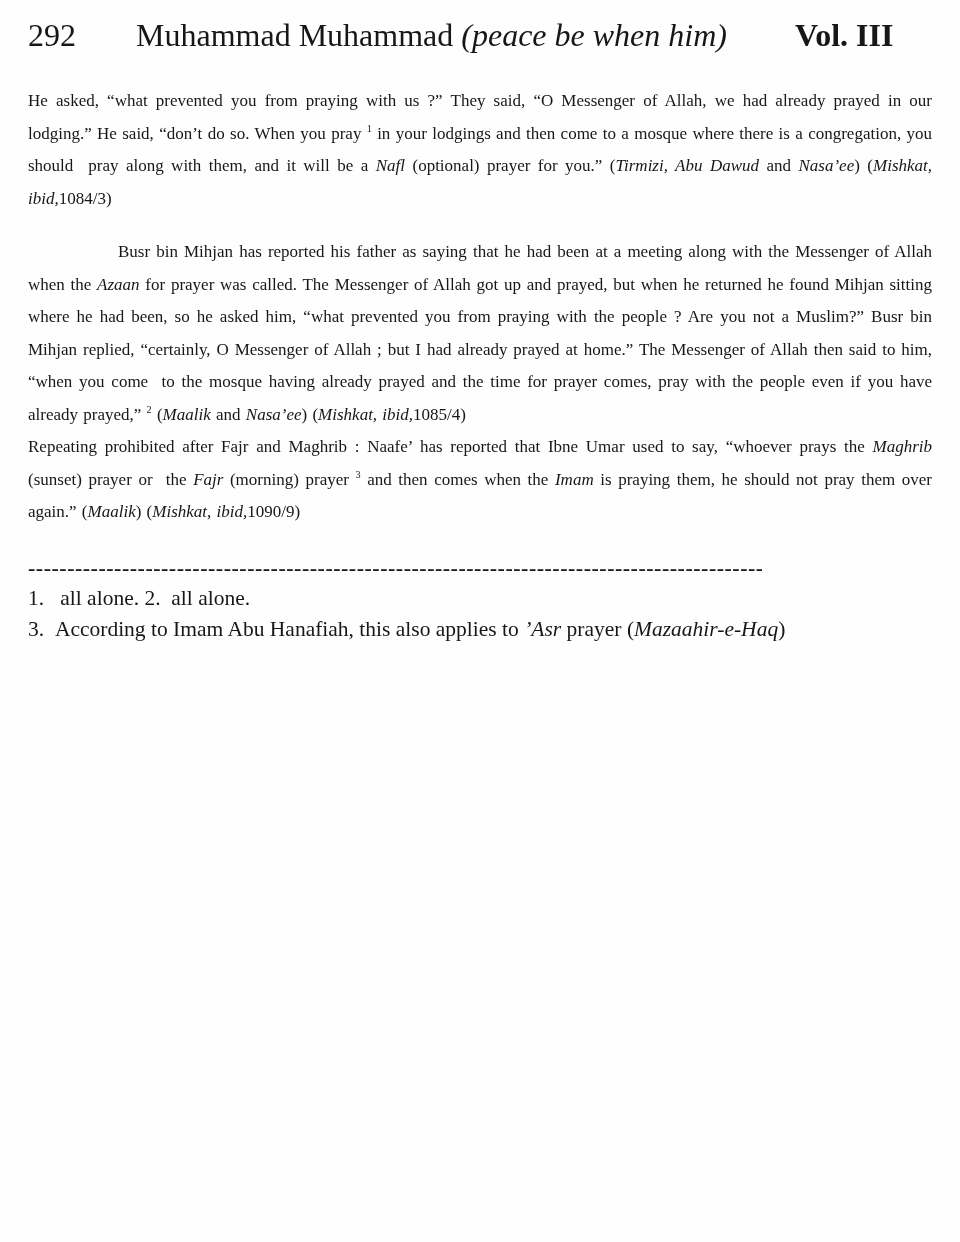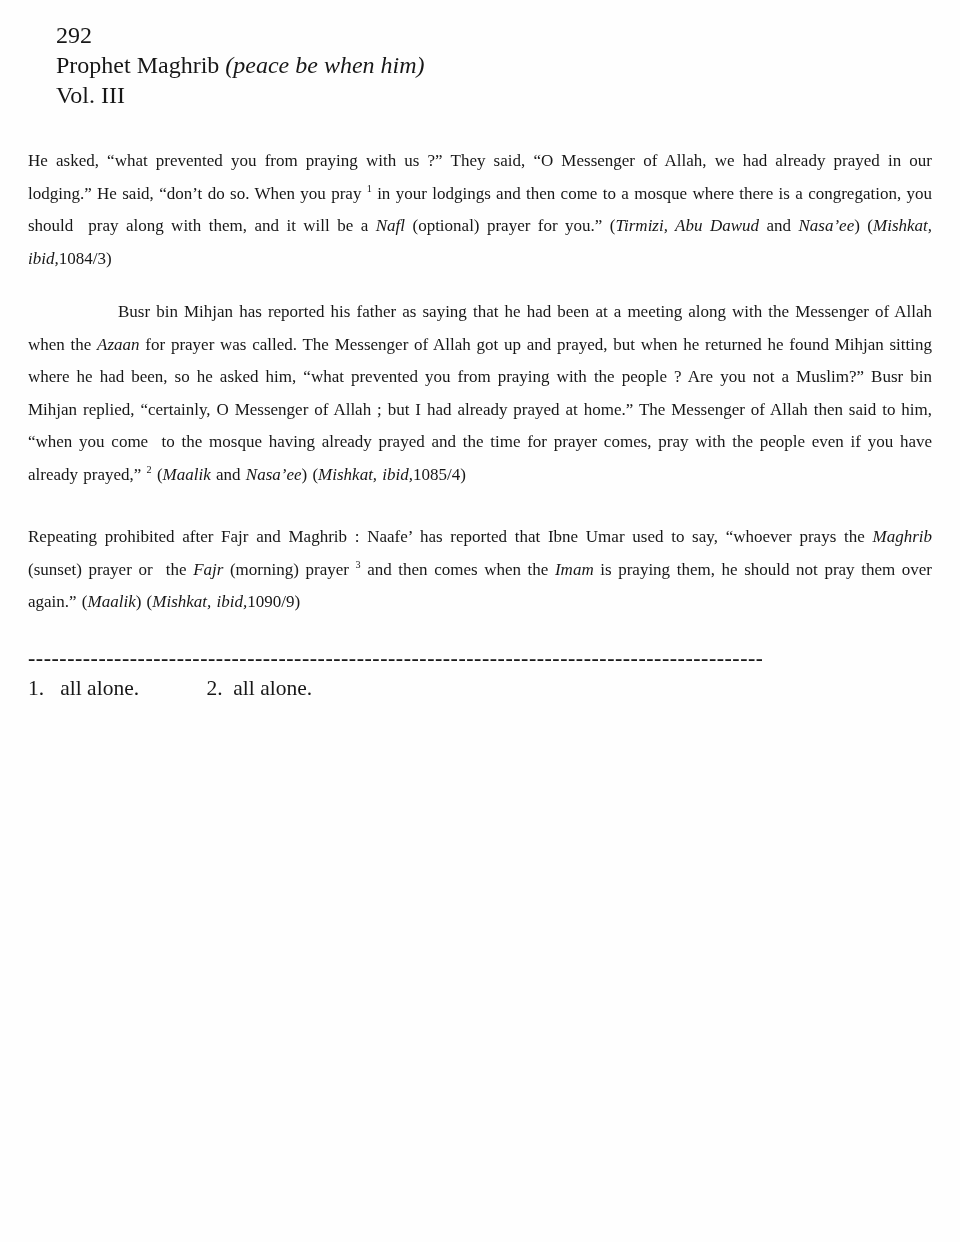--- a/index.html
+++ b/index.html
@@ -17,42 +17,42 @@
   .page {
     box-sizing: border-box;
     width: 960px;
     height: 1242px;
     padding: 20px 28px 0 28px;
     background: #fefefe;
   }
   .header {
     display: flex;
     align-items: baseline;
-    font-size: 24px;
+    font-size: 32px;
     line-height: 30px;
     margin-bottom: 35px;
     white-space: nowrap;
-    flex-direction: column;
   }
   .page-num {
     display: inline-block;
     width: 108px;
   }
   .vol {
-    margin-left: 28px;
+    margin-left: 68px;
+    font-weight: bold;
   }
   p.body-para {
     font-size: 17px;
     line-height: 32.5px;
     text-align: justify;
     margin: 0;
     word-spacing: 1px;
   }
   p#para-1 { margin-bottom: 21px; }
-  p#para-2 { margin-bottom: 30px; text-indent: 90px; }
+  p#para-2 { text-indent: 90px; }
   p#para-3 { margin-bottom: 0; }
   .st-i { font-style: italic; }
   .st-b { font-weight: normal; }
   .st-sup {
     font-size: 0.6em;
     vertical-align: super;
     line-height: 0;
   }
   .separator {
     margin-top: 32px;
@@ -65,41 +65,42 @@
     line-height: 14px;
     letter-spacing: 0.5px;
     color: #1b1b1b;
   }
   .footnotes {
     margin-top: 6px;
     font-size: 21.5px;
     line-height: 31.5px;
   }
   .footnote-line { white-space: nowrap; }
-  .fn2 { margin-left: 62px; }
+  .fn2 { }
 </style>
 </head>
 <body>
 
 <div class="page">
 
   <div class="header">
     <span class="page-num">292</span>
-    <span class="title"><span>Prophet Maghrib </span><span class="st-i">(peace be when him)</span></span>
+    <span class="title"><span>Muhammad Muhammad </span><span class="st-i">(peace be when him)</span></span>
     <span class="vol">Vol. III</span>
   </div>
 
   <p class="body-para" id="para-1"><span>He asked, “what prevented you from praying with us ?” They said, “O Messenger of Allah, we had already prayed in our lodging.” He said, “don’t do so. When you pray </span><span class="st-sup">1</span><span> in your lodgings and then come to a mosque where there is a congregation, you should&nbsp; pray along with them, and it will be a </span><span class="st-i">Nafl</span><span> (optional) prayer for you.” (</span><span class="st-i">Tirmizi, Abu Dawud</span><span> and </span><span class="st-i">Nasa’ee</span><span>) (</span><span class="st-i">Mishkat, ibid,</span><span>1084/3)</span></p>
 
   <p class="body-para" id="para-2"><span>Busr bin Mihjan has reported his father as saying that he had been at a meeting along with the Messenger of Allah when the </span><span class="st-i">Azaan</span><span> for prayer was called. The Messenger of Allah got up and prayed, but when he returned he found Mihjan sitting where he had been, so he asked him, “what prevented you from praying with the people ? Are you not a Muslim?” Busr bin Mihjan replied, “certainly, O Messenger of Allah ; but I had already prayed at home.” The Messenger of Allah then said to him, “when you come&nbsp; to the mosque having already prayed and the time for prayer comes, pray with the people even if you have already prayed,” </span><span class="st-sup">2</span><span> (</span><span class="st-i">Maalik</span><span> and </span><span class="st-i">Nasa’ee</span><span>) (</span><span class="st-i">Mishkat, ibid,</span><span>1085/4)</span></p>
 
   <p class="body-para" id="para-3"><span class="st-b">Repeating prohibited after Fajr and Maghrib : </span><span>Naafe’ has reported that Ibne Umar used to say, “whoever prays the </span><span class="st-i">Maghrib</span><span> (sunset) prayer or&nbsp; the </span><span class="st-i">Fajr</span><span> (morning) prayer </span><span class="st-sup">3</span><span> and then comes when the </span><span class="st-i">Imam</span><span> is praying them, he should not pray them over again.” (</span><span class="st-i">Maalik</span><span>) (</span><span class="st-i">Mishkat, ibid,</span><span>1090/9)</span></p>
 
   <div class="separator">----------------------------------------------------------------------------------------------------------------</div>
 
   <div class="footnotes">
     <div class="footnote-line">
       <span><span>1.&nbsp;&nbsp;&nbsp;all alone.</span></span>
       <span class="fn2"><span>2.&nbsp;&nbsp;all alone.</span></span>
     </div>
+    <div class="footnote-line"><span>3.&nbsp;&nbsp;According to Imam Abu Hanafiah, this also applies to </span><span class="st-i">’Asr</span><span> prayer (</span><span class="st-i">Mazaahir-e-Haq</span><span>)</span></div>
   </div>
 
 </div>
 
 </body></html>

